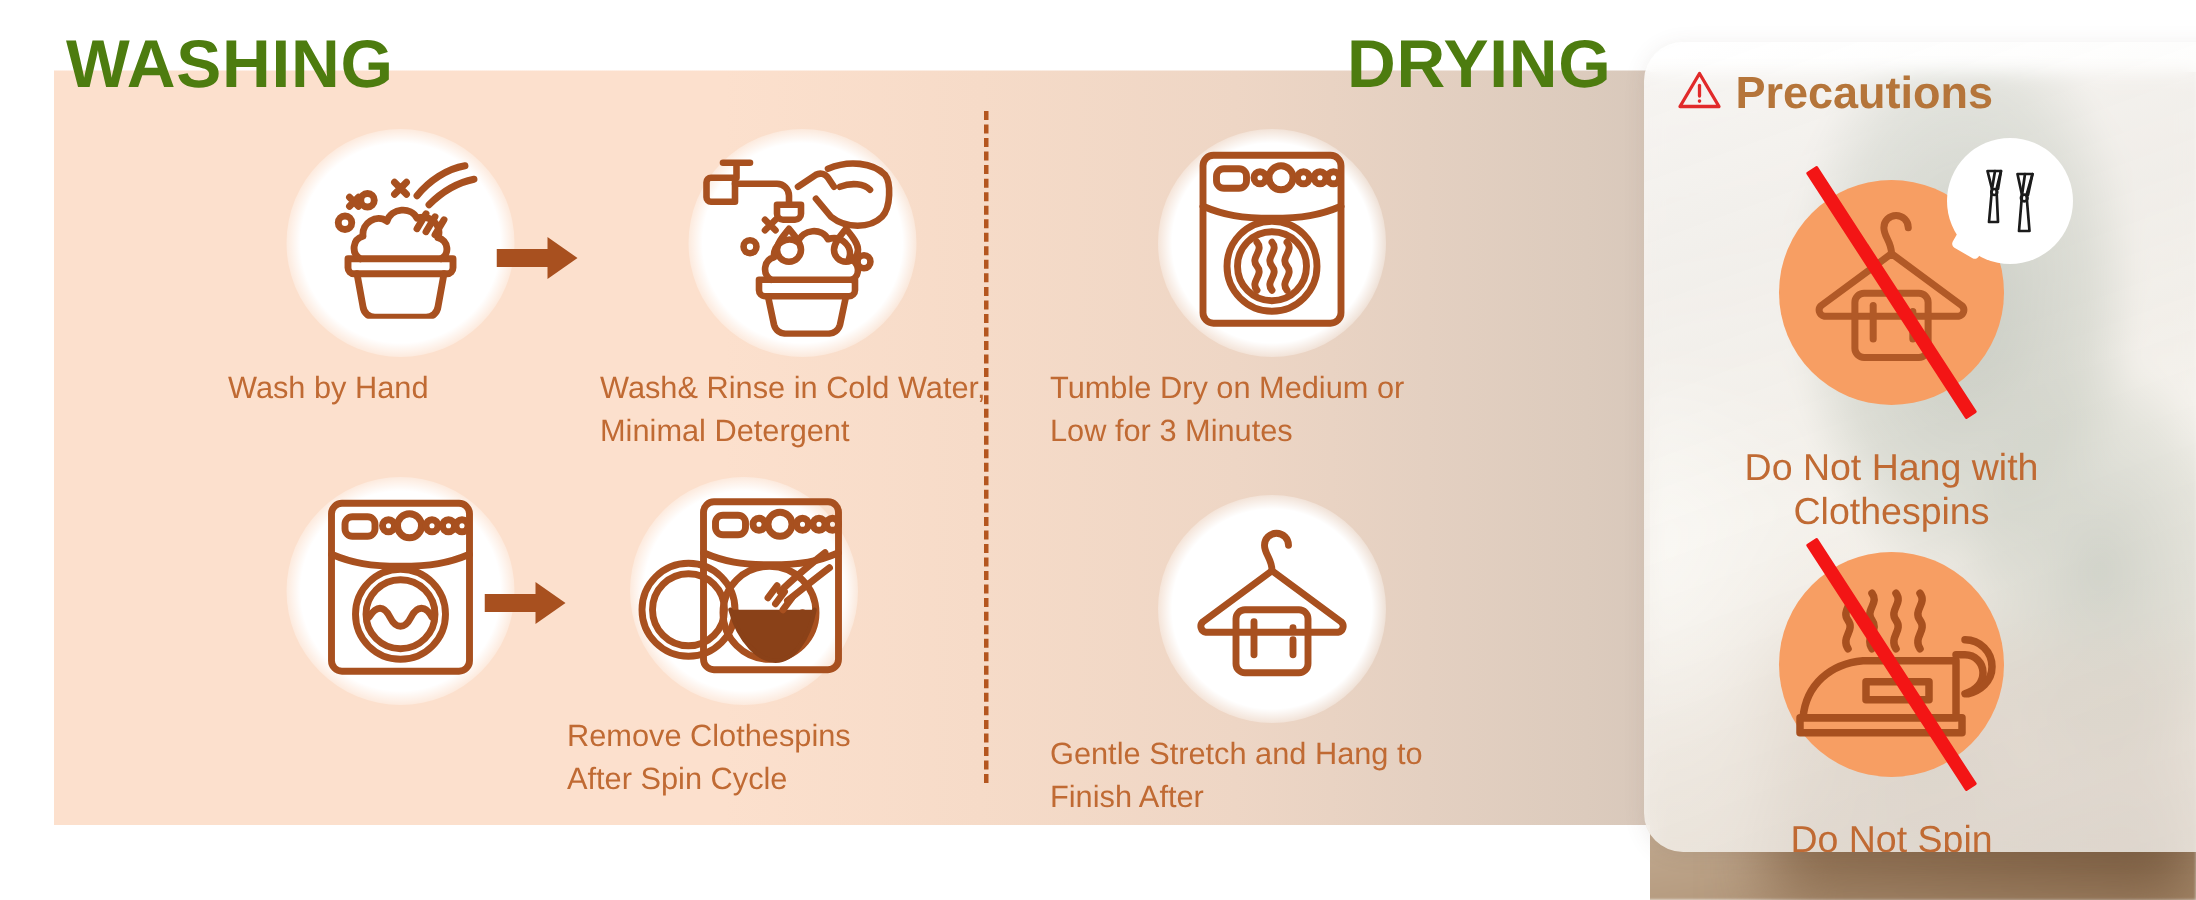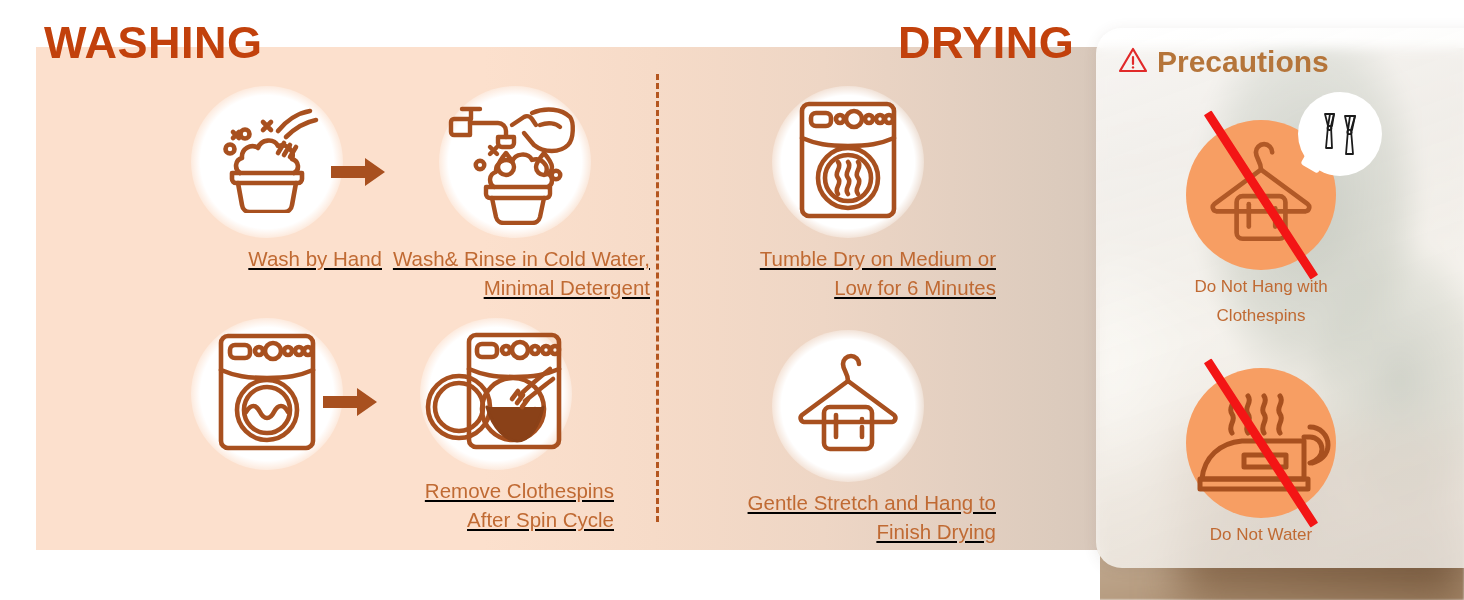--- a/index.html
+++ b/index.html
@@ -46,47 +46,47 @@
   .peach-panel{
     position:absolute;left:36px;top:47px;width:1064px;height:503px;
     background:linear-gradient(90deg,
       #fce0cd 0%, #fce0cd 42%, #f6dbc8 58%,
       #eed6c5 74%, #e4d0c1 86%, #dccbbd 96%, #d8c8bb 100%);
   }
 
   
   .sec-title{
     position:absolute;font-weight:bold;font-size:45px;letter-spacing:.5px;
-    color:#c2410c;line-height:1;
+    color:#4d7c0f;line-height:1;
   }
   #title-washing{left:44px;top:20px;}
   #title-drying{left:898px;top:20px;text-align:right;}
 
   
   .divider{
     position:absolute;left:656px;top:74px;width:0;height:448px;
     border-left:3px dashed #b4561f;
   }
 
   
-  .step{position:absolute;text-align:right;text-decoration:underline;}
+  .step{position:absolute;text-align:left;}
   .step .disc{
     position:relative;width:152px;height:152px;margin:0 auto;
     border-radius:50%;background:#ffffff;
     display:flex;align-items:center;justify-content:center;
   }
   .step .disc.soft{background:radial-gradient(circle at 50% 50%,#ffffff 62%,rgba(255,255,255,.0) 75%);}
   .step .glyph{position:absolute;left:50%;top:50%;transform:translate(-50%,-50%);}
   .step .caption{
     margin-top:6px;color:#c06a33;font-size:20.5px;line-height:29px;white-space:pre-line;
   }
 
   
   #step-wash-hand     {left:152px;top:86px;width:230px;}
-  #step-wash-rinse    {left:380px;top:86px;width:270px;}
+  #step-wash-rinse    {left:400px;top:86px;width:270px;}
   #step-wash-delicate {left:152px;top:318px;width:230px;}
   #step-wash-remove   {left:378px;top:318px;width:236px;}
   #step-tumble        {left:700px;top:86px;width:296px;}
   #step-stretch       {left:700px;top:330px;width:296px;}
 
   .arrow{position:absolute;}
   #arrow-top{left:331px;top:155px;}
   #arrow-bottom{left:323px;top:385px;}
 
   
@@ -123,21 +123,21 @@
   .bubble{
     position:absolute;left:112px;top:-28px;width:84px;height:84px;border-radius:50%;
     background:#ffffff;display:flex;align-items:center;justify-content:center;
   }
   .bubble:after{
     content:"";position:absolute;left:6px;bottom:6px;width:20px;height:20px;
     background:#ffffff;border-radius:3px;transform:rotate(30deg);
   }
   .bubble svg{position:relative;z-index:2;}
   .prec-caption{
-    margin-top:2px;color:#c06a33;font-size:17px;line-height:29px;white-space:pre-line;
+    margin-top:28px;color:#c06a33;font-size:25px;line-height:29px;white-space:pre-line;
   }
 </style>
 </head>
 <body>
 
 <div id="root">
 
   <div class="photo-bg"></div>
   <div class="photo-warm"></div>
   <div class="photo-light"></div>
@@ -272,37 +272,37 @@
           <circle cx="95" cy="21" r="4"></circle>
           <circle cx="54" cy="80" r="30"></circle>
           <circle cx="54" cy="80" r="23"></circle>
           <path d="M44 96 c-5-6 5-10 0-16 c-5-6 5-10 0-16"></path>
           <path d="M54 96 c-5-6 5-10 0-16 c-5-6 5-10 0-16"></path>
           <path d="M64 96 c-5-6 5-10 0-16 c-5-6 5-10 0-16"></path>
         </svg>
       </span>
     </div>
     <div class="caption">Tumble Dry on Medium or
-Low for 6 Minutes</div>
+Low for 3 Minutes</div>
   </div>
 
   <div class="step" id="step-stretch">
     <div class="disc soft">
       <span class="glyph">
         <svg width="124" height="118" viewBox="0 0 124 118" fill="none" stroke="#a8501f" stroke-width="4.6" stroke-linecap="round" stroke-linejoin="round">
           <path d="M62 36 c0-8-5-11-5-17 a8 8 0 1 1 16 0"></path>
           <path d="M62 36 L16 70 a4 4 0 0 0 2 7 h88 a4 4 0 0 0 2-7 L62 36 z"></path>
           <rect x="38" y="62" width="48" height="42" rx="6"></rect>
           <path d="M50 70 v22"></path>
           <path d="M76 74 v2 M76 82 v10"></path>
         </svg>
       </span>
     </div>
     <div class="caption">Gentle Stretch and Hang to
-Finish Drying</div>
+Finish After</div>
   </div>
 
   <div class="prec-card">
 
     <div class="prec-head">
       <span class="warn-icon">
         <svg width="30" height="28" viewBox="0 0 30 28" fill="none" stroke="#e12a2a" stroke-width="2.2" stroke-linecap="round" stroke-linejoin="round">
           <path d="M15 3 L28 25 H2 z"></path>
           <path d="M15 11 v7"></path>
           <circle cx="15" cy="21.4" r="1.2" fill="#e12a2a" stroke="none"></circle>
@@ -348,17 +348,17 @@
             <path d="M94 58 c-5-8 5-12 0-19 c-5-7 5-11 0-18"></path>
             <path d="M16 104 c2-22 18-36 40-38 h62 v38 z"></path>
             <path d="M14 104 h108 v10 H14 z"></path>
             <path d="M58 80 h42 v12 H58 z"></path>
             <path d="M118 62 h6 a12 12 0 0 1 12 12 c0 8-6 12-12 14"></path>
             <path d="M124 52 c10 0 18 8 18 18 c0 10-8 16-16 18"></path>
           </svg>
         </span>
         <span class="slash"></span>
       </div>
-      <div class="prec-caption">Do Not Water</div>
+      <div class="prec-caption">Do Not Spin</div>
     </div>
 
   </div>
 </div>
 
 </body></html>

